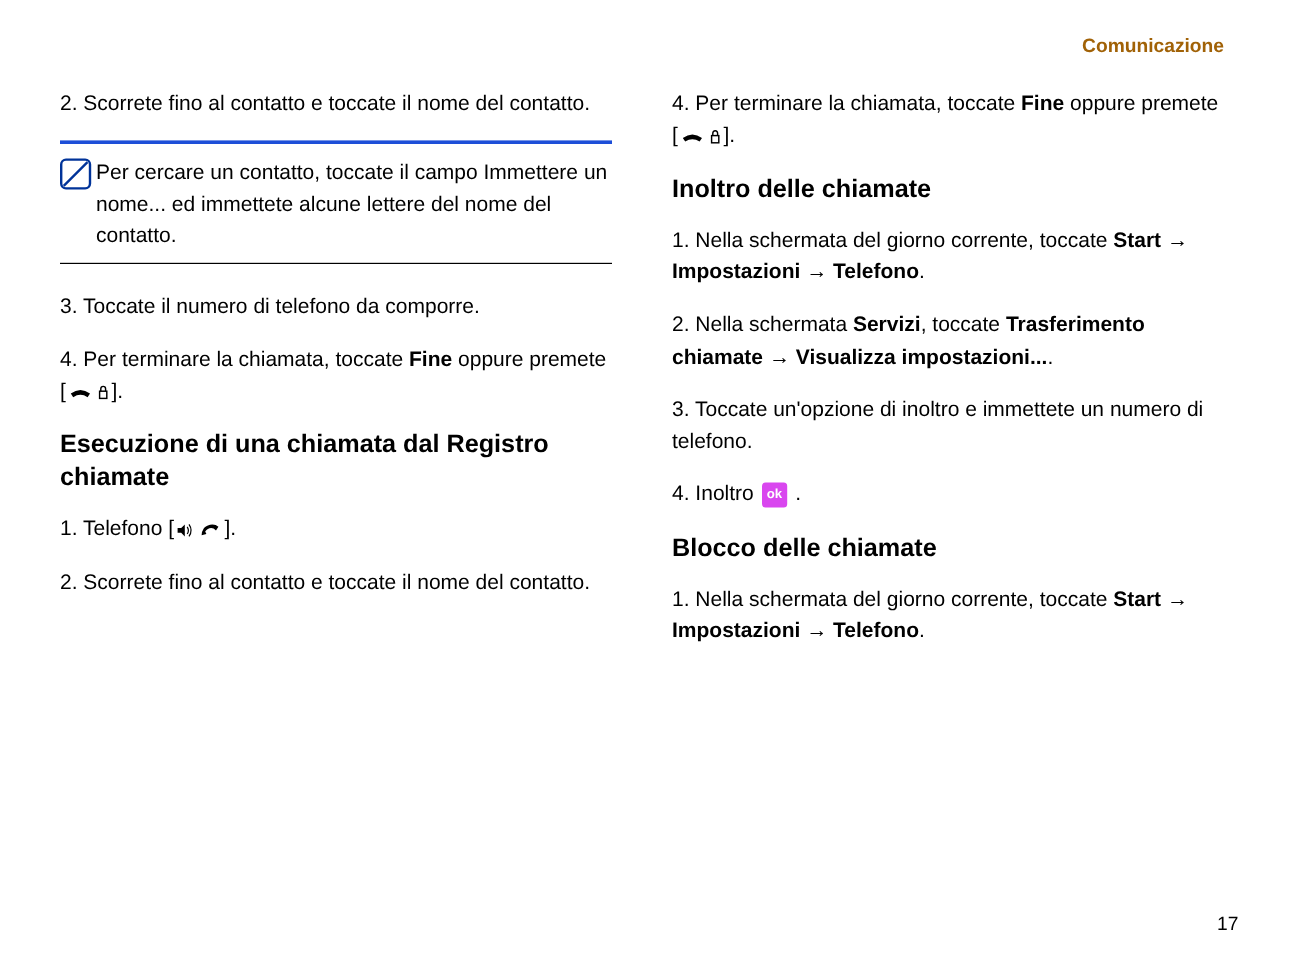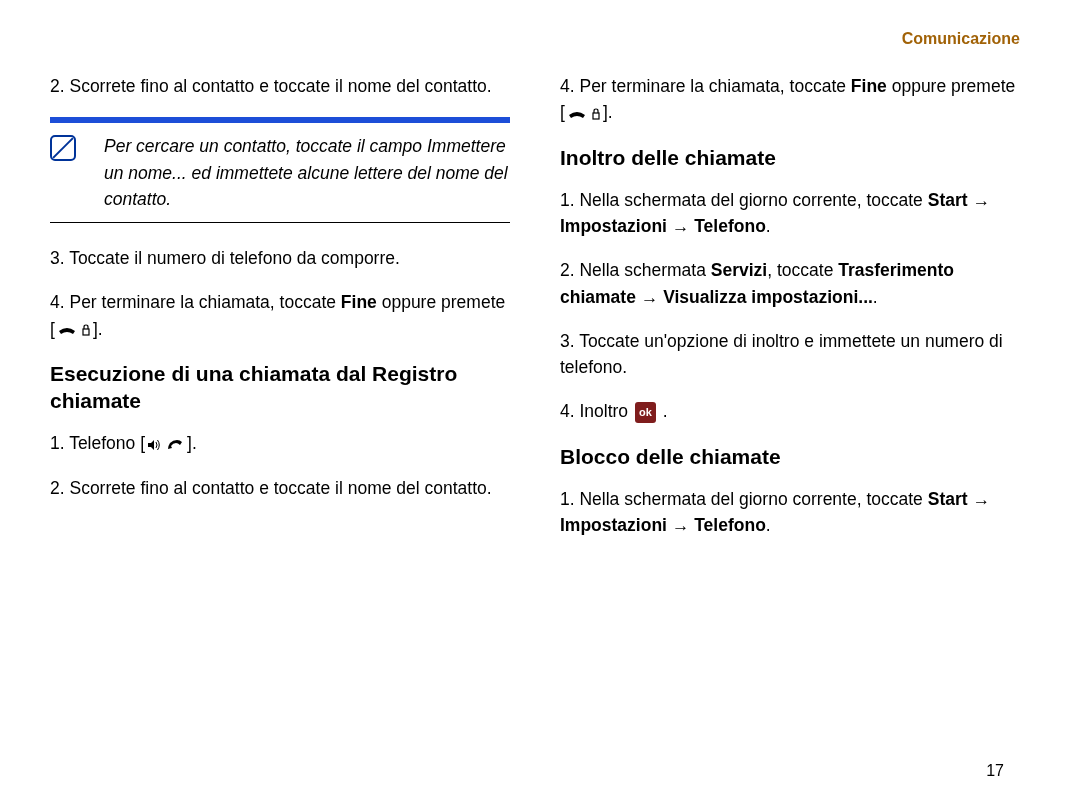--- a/index.html
+++ b/index.html
@@ -42,26 +42,25 @@
       font-size: 17.5px;
       line-height: 1.5;
       margin-bottom: 18px;
       text-align: left;
     }
     .numbered-item .num {
       display: inline;
     }
     .note-box {
       margin: 18px 0 22px 0;
-      border-top: 6px solid #1d4ed8;
+      border-top: 3px solid #1d4ed8;
       border-bottom: 1px solid #000;
       padding: 10px 0;
       display: flex;
-      gap: 28px;
-      font-style: italic;
+      gap: 4px;
     }
     .note-icon {
       flex-shrink: 0;
       width: 26px;
       height: 26px;
       border: 2px solid #003399;
       border-radius: 5px;
       position: relative;
       margin-top: 2px;
     }
@@ -106,33 +105,33 @@
       display: inline-block;
       vertical-align: middle;
     }
     .phone-up-svg {
       display: inline-block;
       vertical-align: middle;
       margin-left: 2px;
     }
     .ok-button {
       display: inline-block;
-      background: #7f1d1d;
+      background: #d946ef;
       color: #fff;
       font-size: 11px;
       font-weight: bold;
       padding: 2px 4px;
       border-radius: 3px;
       vertical-align: middle;
       margin: 0 2px;
     }
     .page-number {
       position: absolute;
       bottom: 30px;
-      right: 76px;
+      right: 48px;
       font-size: 16px;
     }
     b {
       font-weight: bold;
     }
     .arrow {
       display: inline;
     }
   </style>
 </head>

